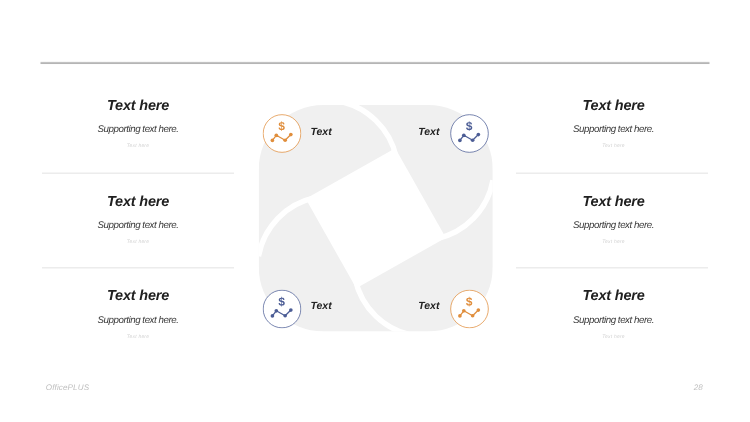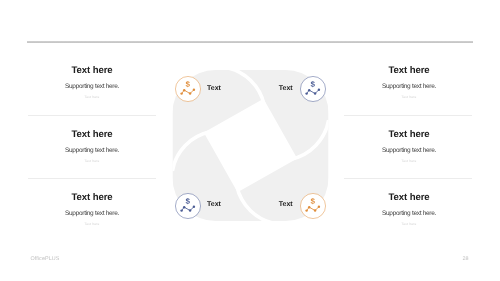--- a/index.html
+++ b/index.html
@@ -3,21 +3,21 @@
 <meta charset="utf-8">
 <style>
   html,body{margin:0;padding:0;background:#ffffff;}
   body{width:500px;height:281px;overflow:hidden;
        font-family:"Liberation Sans",sans-serif;
        -webkit-font-smoothing:antialiased;
        text-rendering:geometricPrecision;}
   .slide *{-webkit-font-smoothing:antialiased;}
   .heading,.support,.tiny,.lbl,.footbrand,.footnum{
        transform:translateZ(0);backface-visibility:hidden;}
-  .slide{position:relative;width:500px;height:281px;background:#ffffff;overflow:hidden;}
+  .slide{position:relative;width:500px;height:281px;background:#ffffff;overflow:hidden;font-style:italic;}
   .bgsvg{position:absolute;left:0;top:0;width:500px;height:281px;}
   .topline{position:absolute;left:27px;top:41px;width:446px;height:2px;
            background:linear-gradient(to bottom,#f0f0f0 0%,#b2b2b2 45%,#ababab 62%,#fbfbfb 100%);}
   .divider{position:absolute;height:0;border-top:1px solid #ececec;}
   .tblock{position:absolute;text-align:center;}
   .heading{font-weight:bold;font-size:9.6px;line-height:10px;color:#202020;letter-spacing:-0.1px;}
   .support{font-size:6.5px;line-height:7px;color:#3a3a3a;margin-top:7.4px;letter-spacing:-0.3px;}
   .tiny{font-size:3.3px;line-height:3px;color:#d2d2d2;margin-top:6.0px;letter-spacing:0.15px;}
   .badge{position:absolute;}
   .lbl{position:absolute;font-size:7px;line-height:7px;font-weight:bold;color:#232323;white-space:nowrap;}

